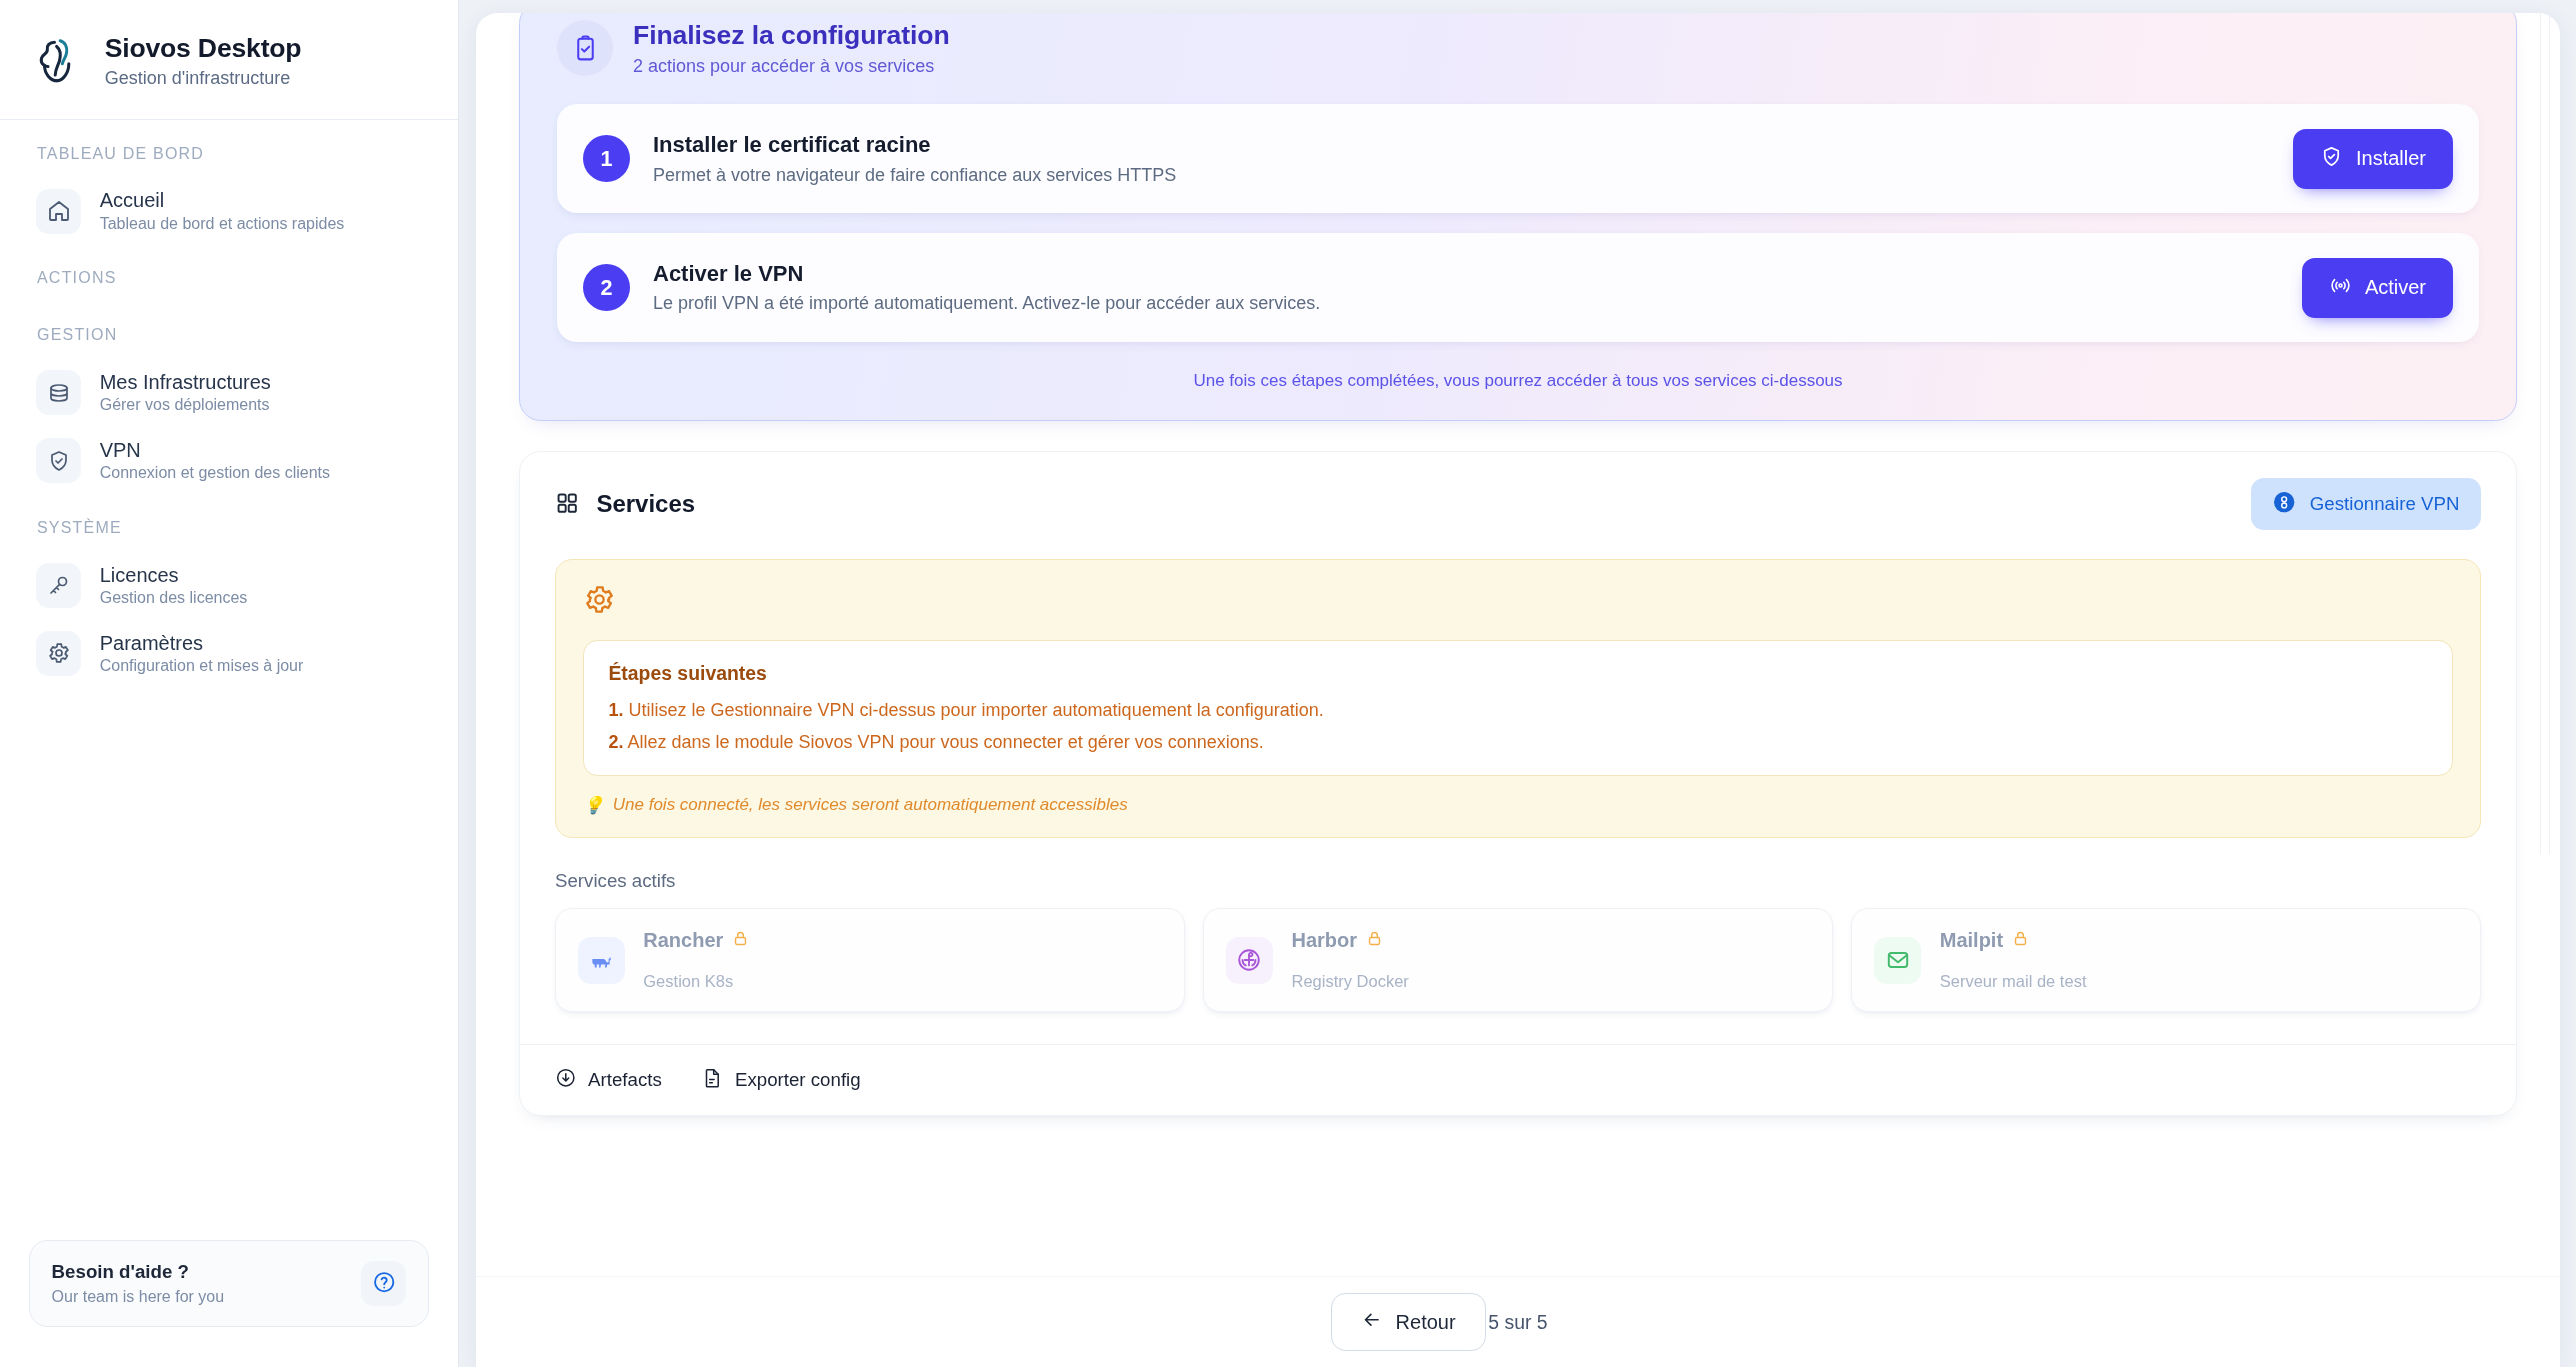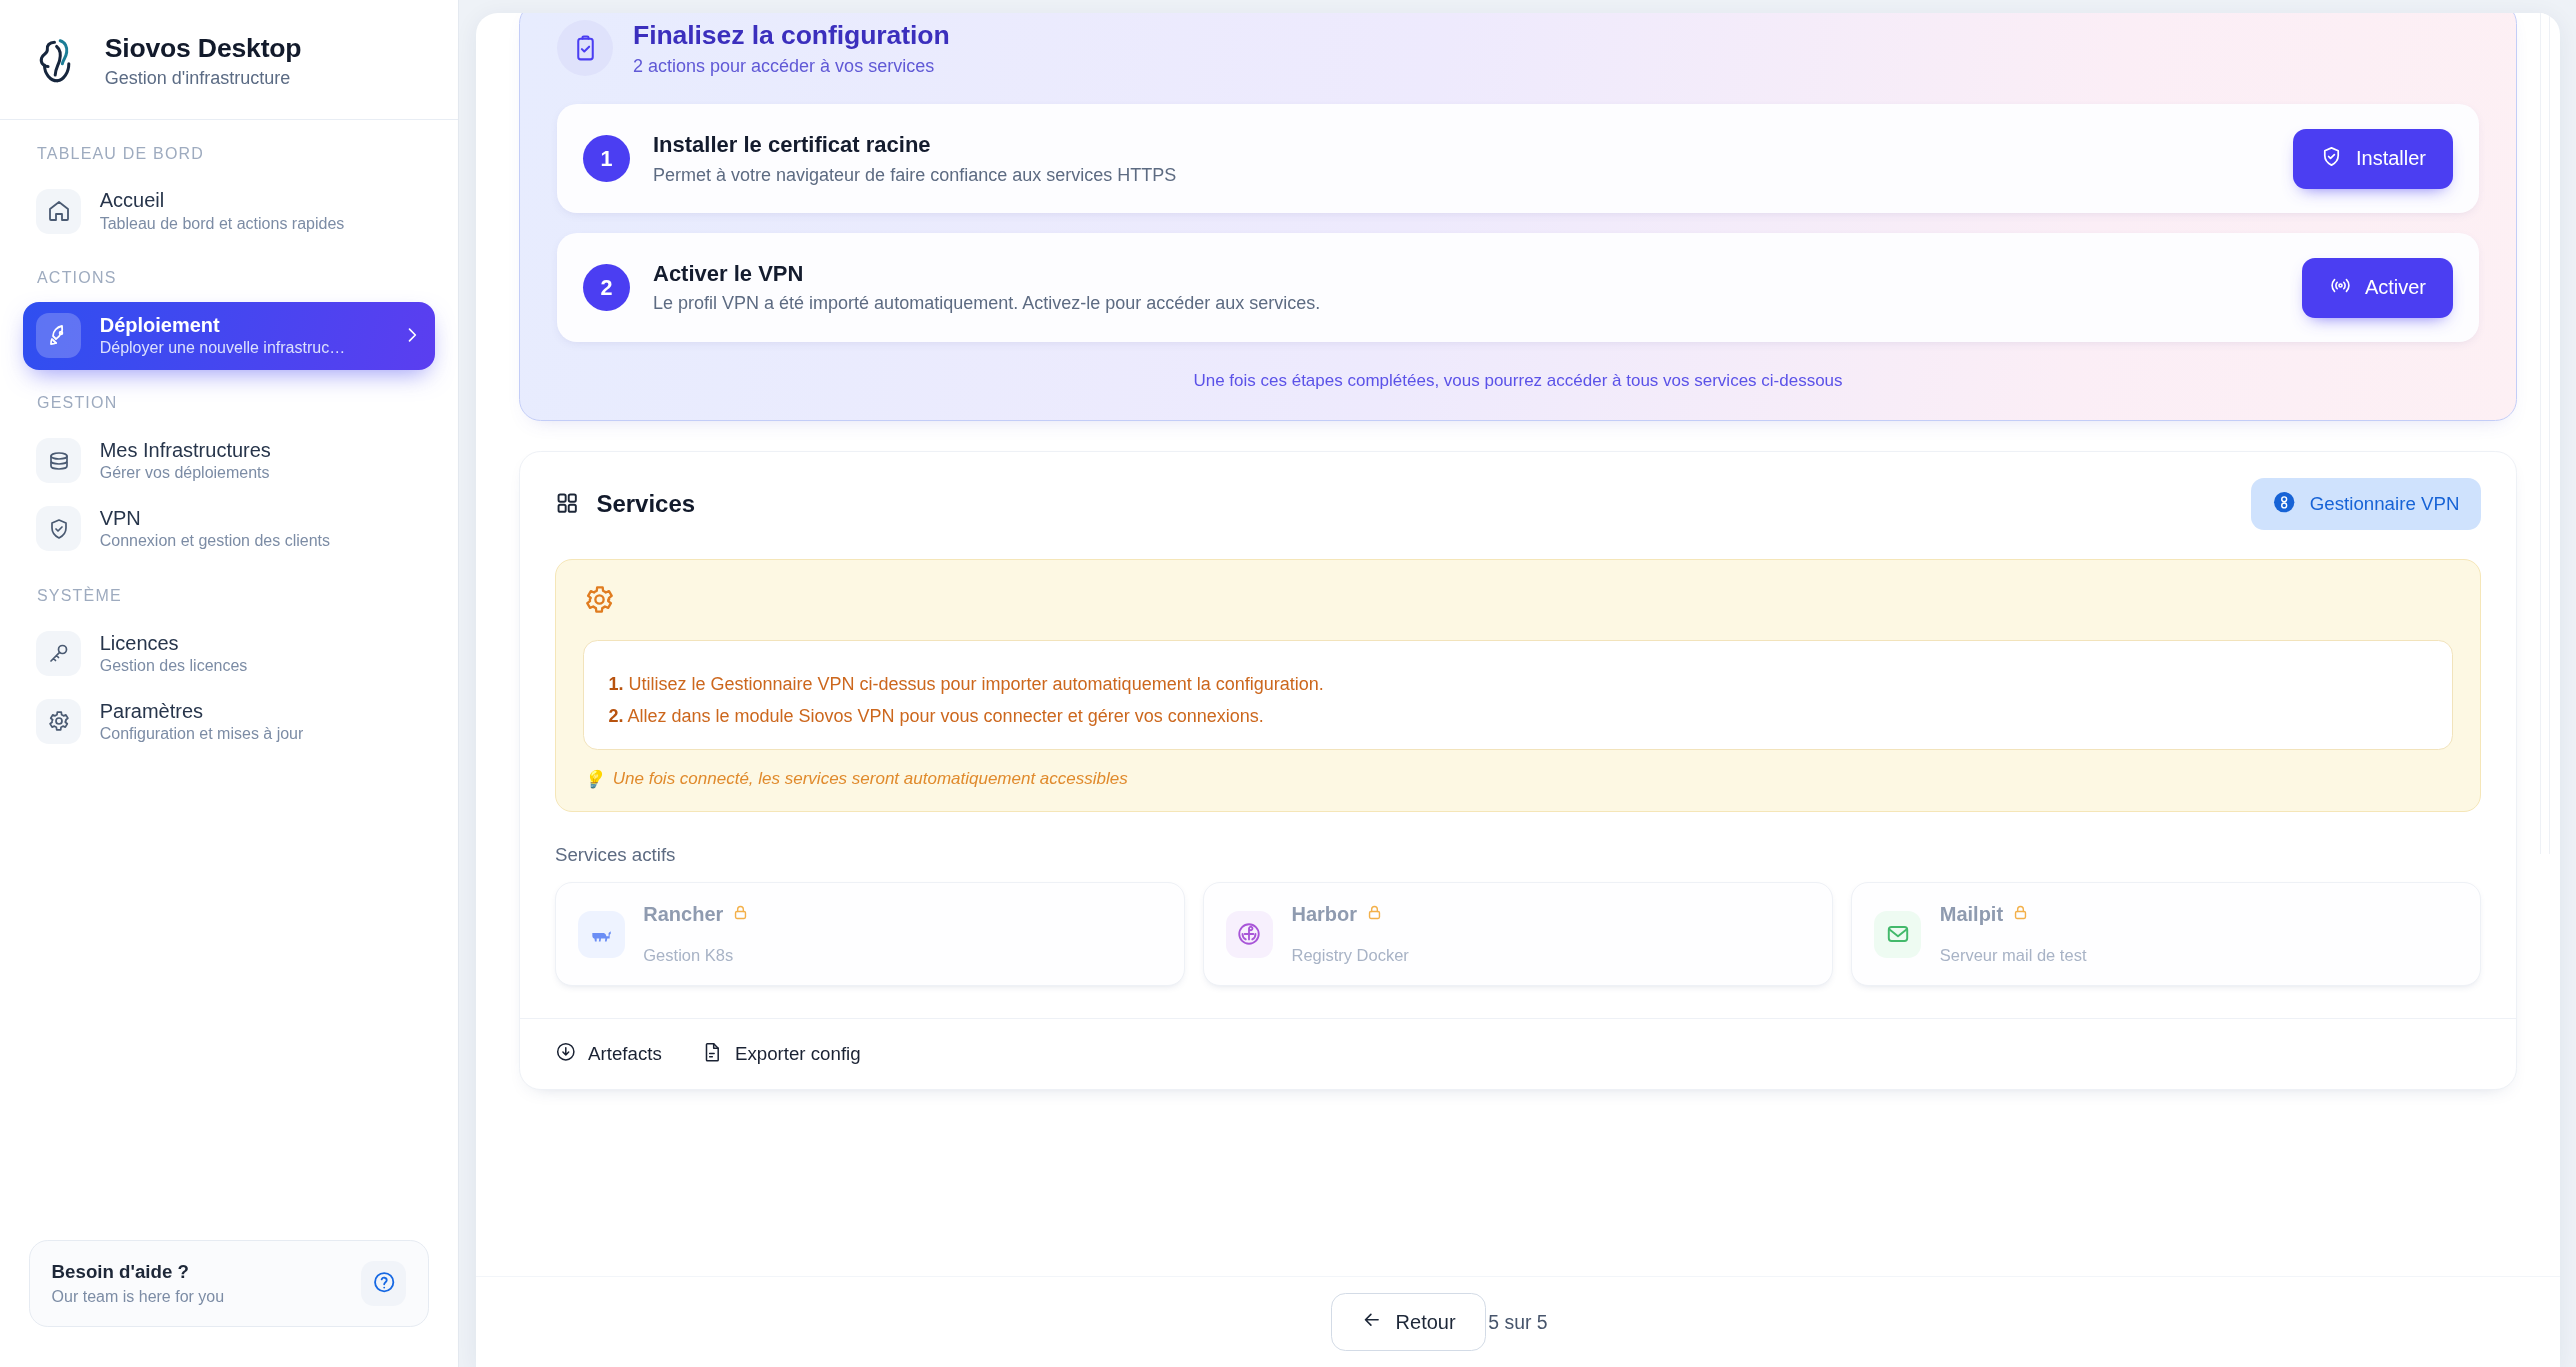--- a/index.html
+++ b/index.html
@@ -286,39 +286,20 @@
           </span>
           <span class="nav-labels">
             <span class="nav-title">Accueil</span>
             <span class="nav-sub">Tableau de bord et actions rapides</span>
           </span>
         </div>
       </div>
 
       <div class="nav-group">
         <div class="nav-section-label">ACTIONS</div>
-        <div class="nav-item active">
-          <span class="nav-icon-box">
-            <svg viewBox="0 0 24 24" fill="none" stroke="#ffffff" stroke-width="1.8" stroke-linecap="round" stroke-linejoin="round">
-              <path d="M5 15c-1 2-1 4-1 5 1 0 3 0 5-1"></path>
-              <path d="M9 15l-3-3c0-5 4-9 9-10 1 5-2 10-6 13z"></path>
-              <circle cx="14" cy="9" r="1.4"></circle>
-              <path d="M9 19l-3-3"></path>
-            </svg>
-          </span>
-          <span class="nav-labels">
-            <span class="nav-title">Déploiement</span>
-            <span class="nav-sub">Déployer une nouvelle infrastruc…</span>
-          </span>
-          <span class="nav-chevron">
-            <svg viewBox="0 0 24 24" fill="none" stroke-width="2" stroke-linecap="round" stroke-linejoin="round">
-                <path d="M9 5l7 7-7 7"></path>
-              </svg>
-          </span>
-        </div>
       </div>
 
       <div class="nav-group">
         <div class="nav-section-label">GESTION</div>
         <div class="nav-item">
           <span class="nav-icon-box">
             <svg viewBox="0 0 24 24" fill="none" stroke="#4a5a72" stroke-width="1.7" stroke-linecap="round" stroke-linejoin="round">
               <ellipse cx="12" cy="7" rx="8" ry="3"></ellipse>
               <path d="M4 7v5c0 1.7 3.6 3 8 3s8-1.3 8-3V7"></path>
               <path d="M4 13v4c0 1.7 3.6 3 8 3s8-1.3 8-3v-4"></path>
@@ -482,20 +463,21 @@
             <div class="alert-head">
               <span>
                 <svg viewBox="0 0 24 24" fill="none" stroke="#e07c20" stroke-width="1.7" stroke-linecap="round" stroke-linejoin="round">
                   <circle cx="12" cy="12" r="3"></circle>
                   <path d="M19 12a7 7 0 0 0-.1-1.2l2-1.5-2-3.4-2.3 1a7 7 0 0 0-2-1.2l-.3-2.5h-4l-.3 2.5a7 7 0 0 0-2 1.2l-2.3-1-2 3.4 2 1.5A7 7 0 0 0 5 12c0 .4 0 .8.1 1.2l-2 1.5 2 3.4 2.3-1a7 7 0 0 0 2 1.2l.3 2.5h4l.3-2.5a7 7 0 0 0 2-1.2l2.3 1 2-3.4-2-1.5c.1-.4.1-.8.1-1.2z"></path>
                 </svg>
               </span>
             </div>
 
             <div class="alert-box">
+              <div class="alert-box-title">Étapes suivantes</div>
               <div class="alert-step">
                 <b>1.</b>
                 <span>Utilisez le Gestionnaire VPN ci-dessus pour importer automatiquement la configuration.</span>
               </div>
               <div class="alert-step">
                 <b>2.</b>
                 <span>Allez dans le module Siovos VPN pour vous connecter et gérer vos connexions.</span>
               </div>
             </div>
 

